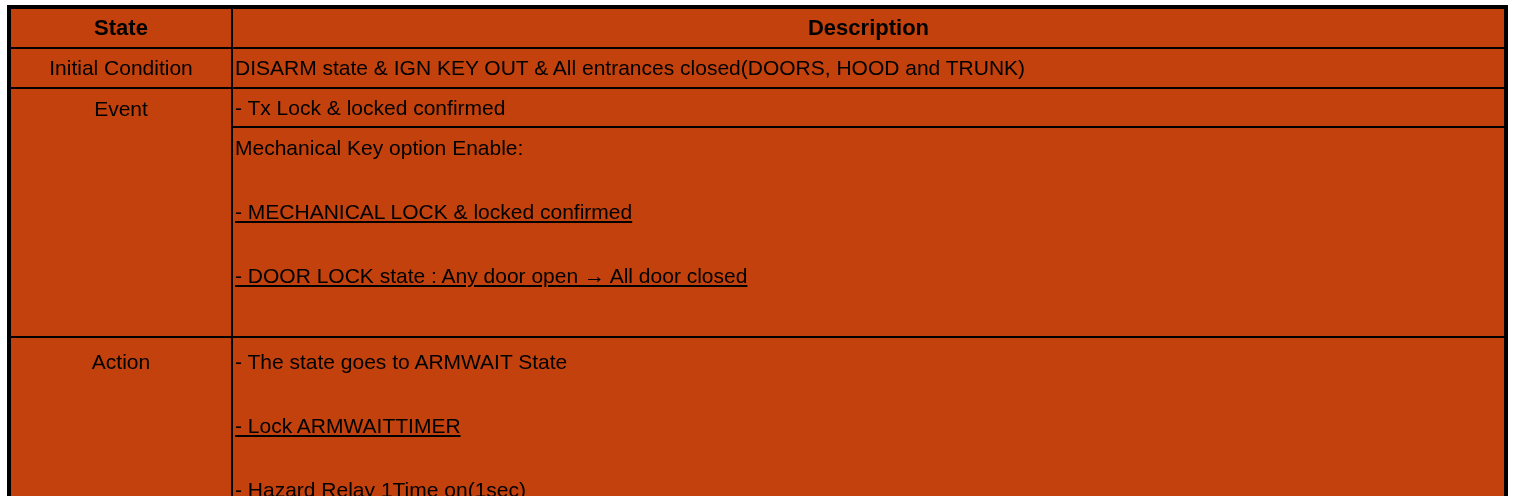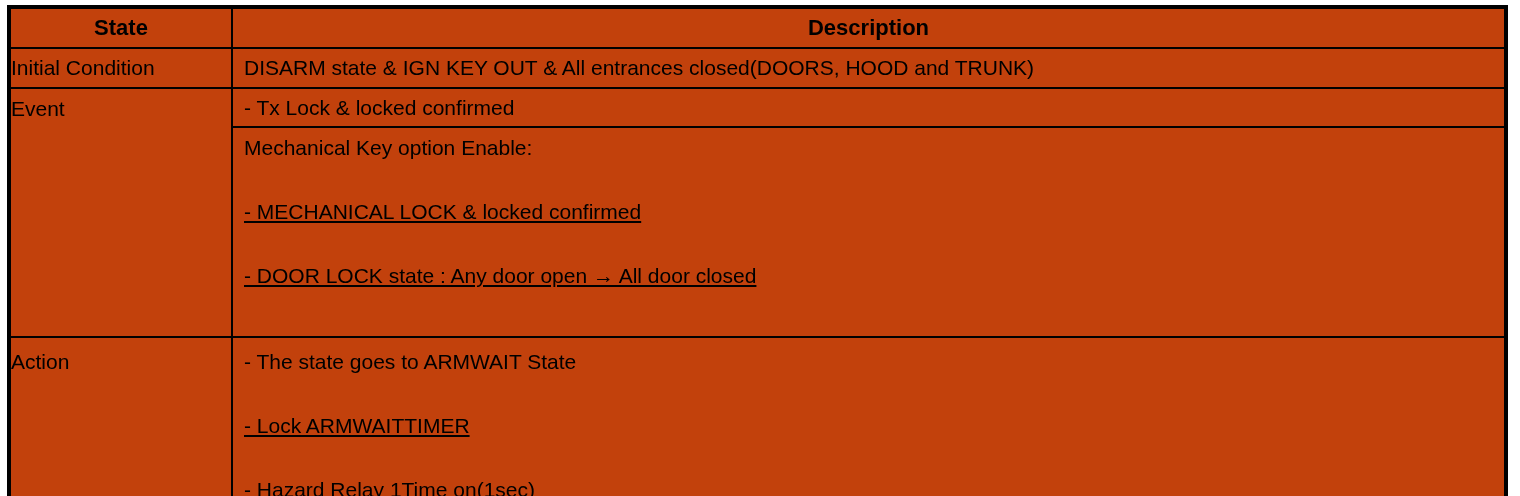--- a/index.html
+++ b/index.html
@@ -30,25 +30,25 @@
     line-height: 22px;
   }
   th.header-cell {
     font-size: 22px;
     font-weight: bold;
     text-align: center;
     vertical-align: middle;
     height: 38px;
   }
   .state-cell {
-    text-align: left;
+    text-align: center;
   }
   .desc-cell {
     text-align: left;
-    padding-left: 11px;
+    padding-left: 2px;
     padding-right: 6px;
   }
   .v-mid { vertical-align: middle; }
   .v-top { vertical-align: top; }
   .pad-t9  { padding-top: 9px; }
   .pad-t13 { padding-top: 13px; }
   tr.r-initial  { height: 40px; }
   tr.r-event-a  { height: 39px; }
   tr.r-event-b  { height: 210px; }
   tr.r-action   { height: 174px; margin-top: 16px; }

